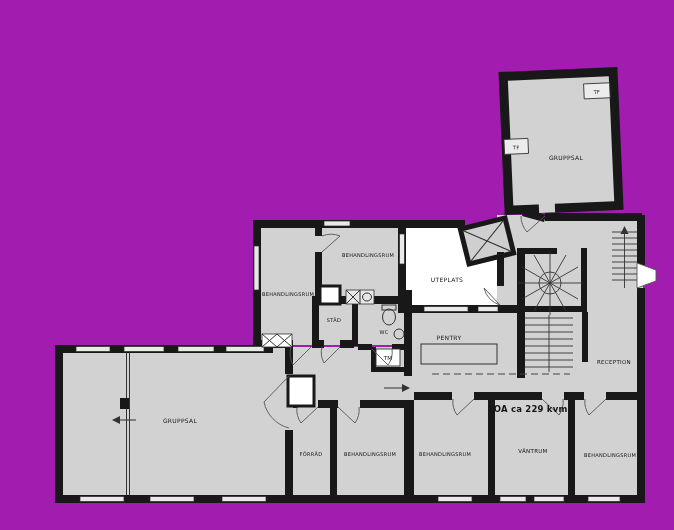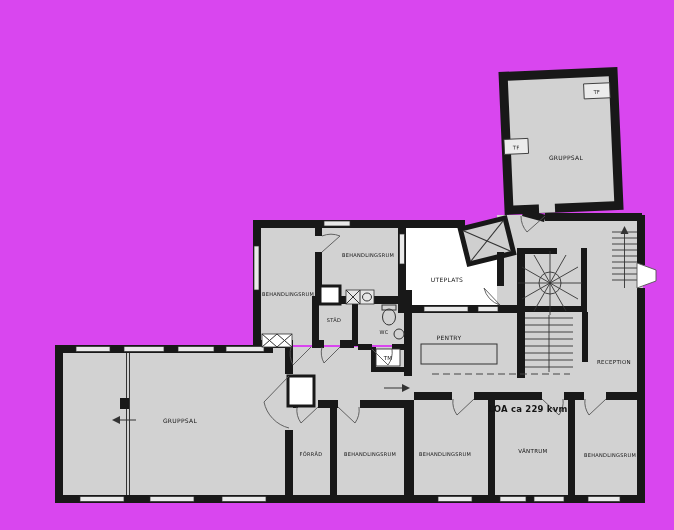--- a/index.html
+++ b/index.html
@@ -1,16 +1,16 @@
 <!DOCTYPE html>
 <html><head>
 <meta charset="utf-8">
 <style>
   html,body{margin:0;padding:0;background:#ffffff;}
-  .stage{position:relative;width:674px;height:530px;background:#d946ef;overflow:hidden;
+  .stage{position:relative;width:674px;height:530px;background:#a21caf;overflow:hidden;
          font-family:"DejaVu Sans", sans-serif;}
   svg{position:absolute;left:0;top:0;}
   .room{fill:#d2d2d2;}
   .wall{fill:#181818;}
   .win{fill:#e9e9e9;stroke:#2a2a2a;stroke-width:0.7;}
   .thin{stroke:#333;stroke-width:1;fill:none;}
   .door{stroke:#555;stroke-width:0.9;fill:none;}
   .stair{stroke:#333;stroke-width:0.9;fill:none;}
   .lbl{fill:#141414;text-anchor:middle;letter-spacing:0.3px;}
   .lbl5{font-size:5px;}

